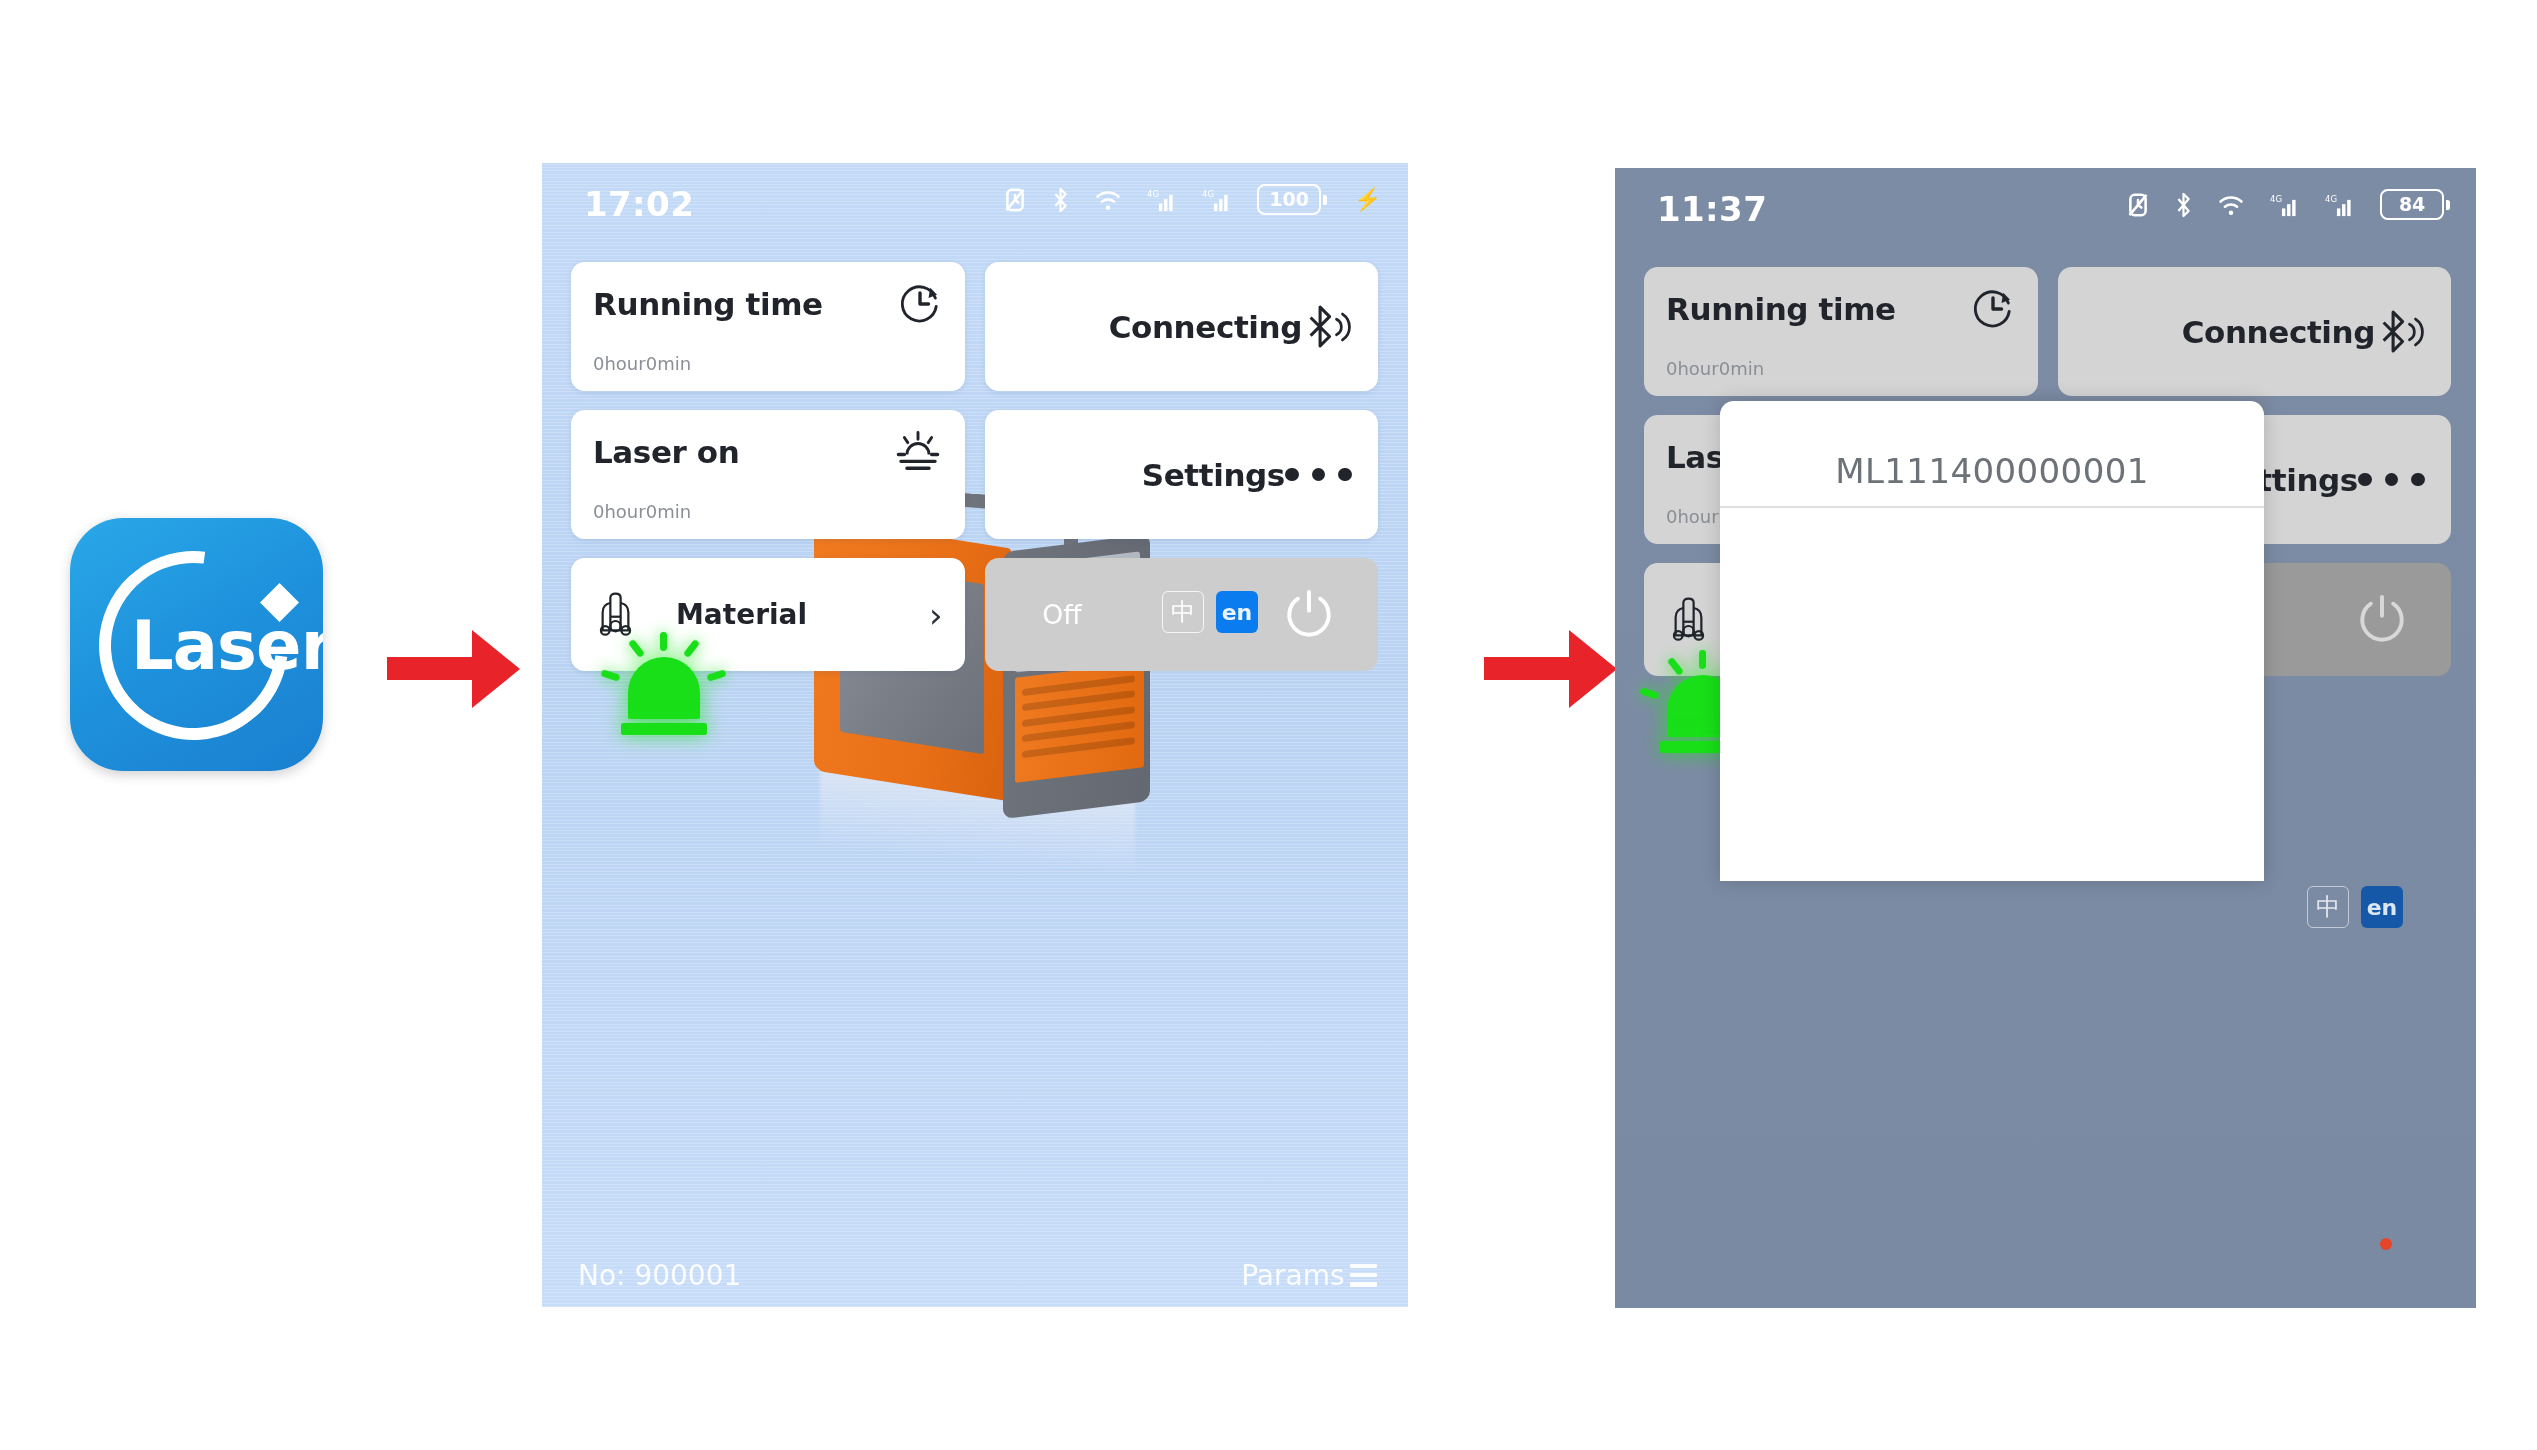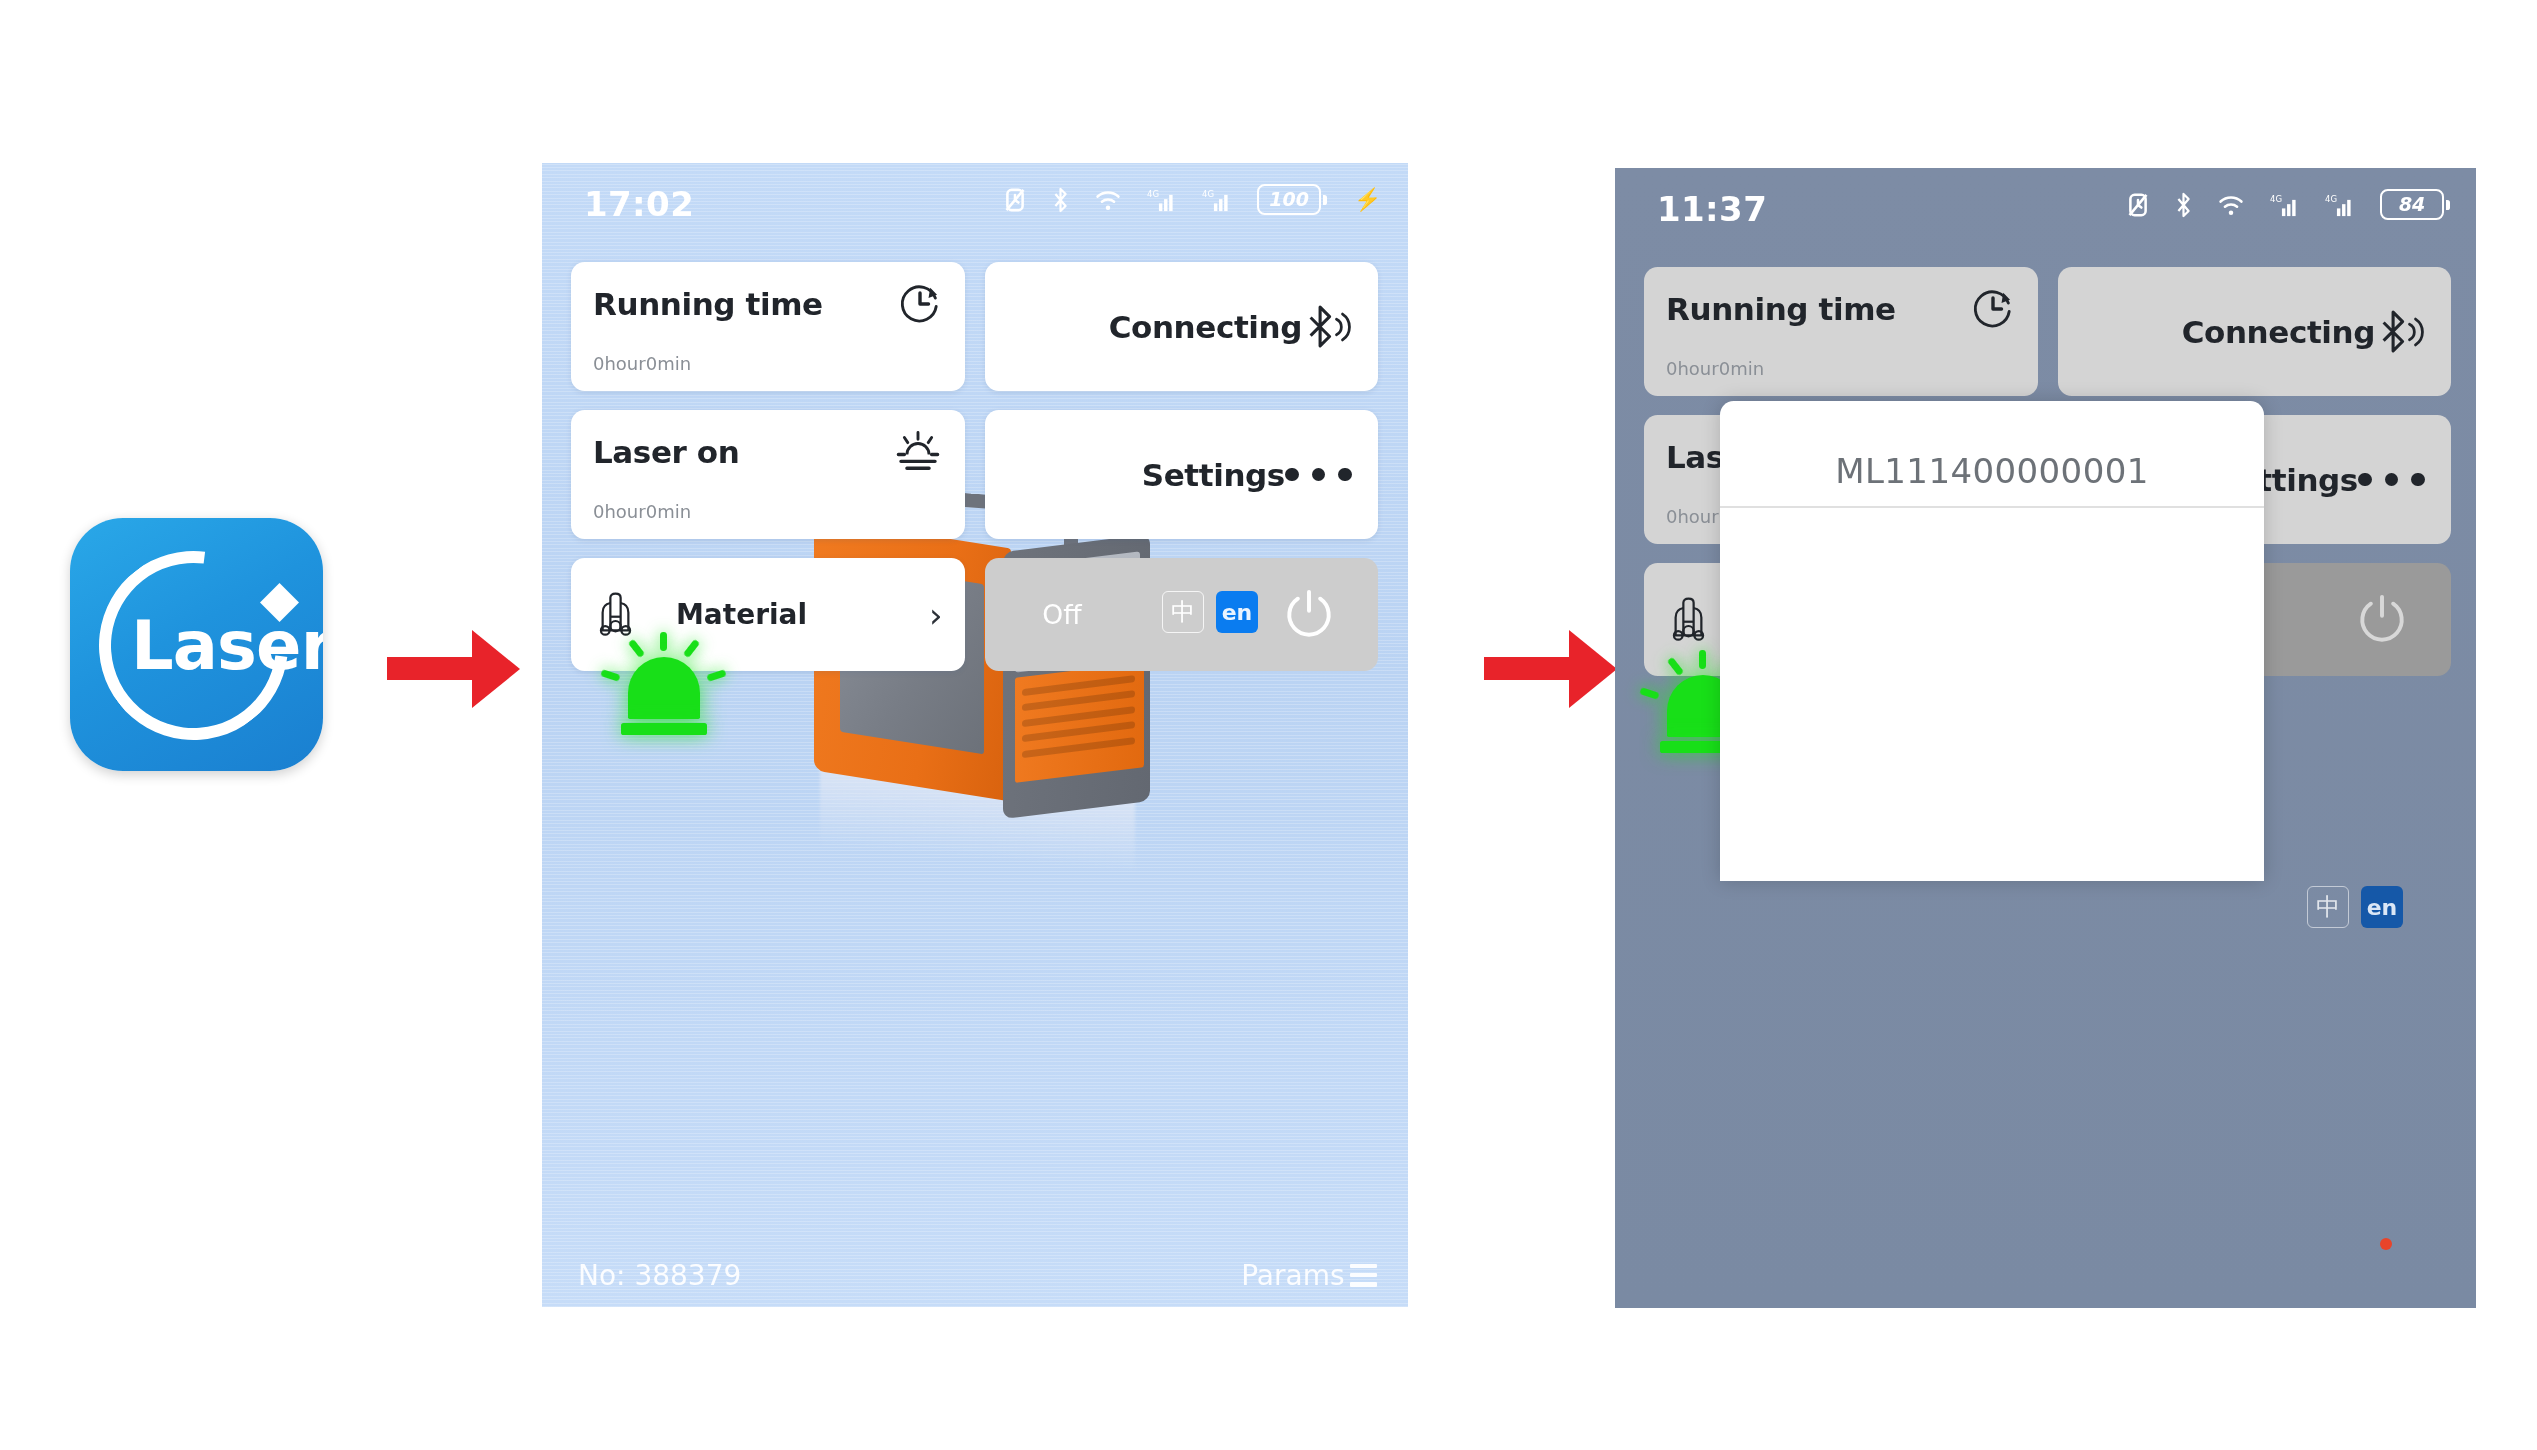--- a/index.html
+++ b/index.html
@@ -76,21 +76,21 @@
 
   
   .statusbar{position:absolute;left:0;top:0;width:100%;height:79px;}
   .st-time{position:absolute;left:42px;top:20.6px;color:#ffffff;font-size:34px;font-weight:700;
     font-family:"DejaVu Sans", sans-serif;letter-spacing:0.4px;}
   .st-icons{position:absolute;right:26px;top:21.4px;display:flex;align-items:center;gap:26px;}
   .st-icons svg{display:block;}
   .batt{display:flex;align-items:center;}
   .batt .shell{
     border:2.6px solid #fff;border-radius:7.7px;height:26.6px;min-width:53px;
-    display:flex;align-items:center;justify-content:center;padding:0 3.4px;font-style:italic;
+    display:flex;align-items:center;justify-content:center;padding:0 3.4px;
   }
   .batt .num{color:#fff;font-size:19px;font-weight:700;line-height:1;
     font-family:"DejaVu Sans", sans-serif;}
   .batt .nub{width:4.3px;height:10.3px;background:#fff;border-radius:0 2.6px 2.6px 0;margin-left:1.7px;}
   .bolt{color:#fff;font-size:22px;line-height:1;margin-left:1.7px;}
 
   
   .grid{position:absolute;left:29px;top:99px;width:807px;}
   .row{display:flex;gap:20.6px;margin-bottom:19px;}
   .col-l{width:394px;}
@@ -410,21 +410,21 @@
       <div class="dome"></div>
         <div class="base"></div>
     </div>
 
     <div class="lang">
       <div class="btn zh">中</div>
       <div class="btn en">en</div>
     </div>
 
     <div class="bottombar">
-      <div class="bb-left">No: 388379</div>
+      <div class="bb-left">No: 900001</div>
       <div class="bb-right">
         <span>Params</span>
         <span class="burger">
             <i></i>
             <i></i>
             <i></i>
           </span>
       </div>
     </div>
   </div>

